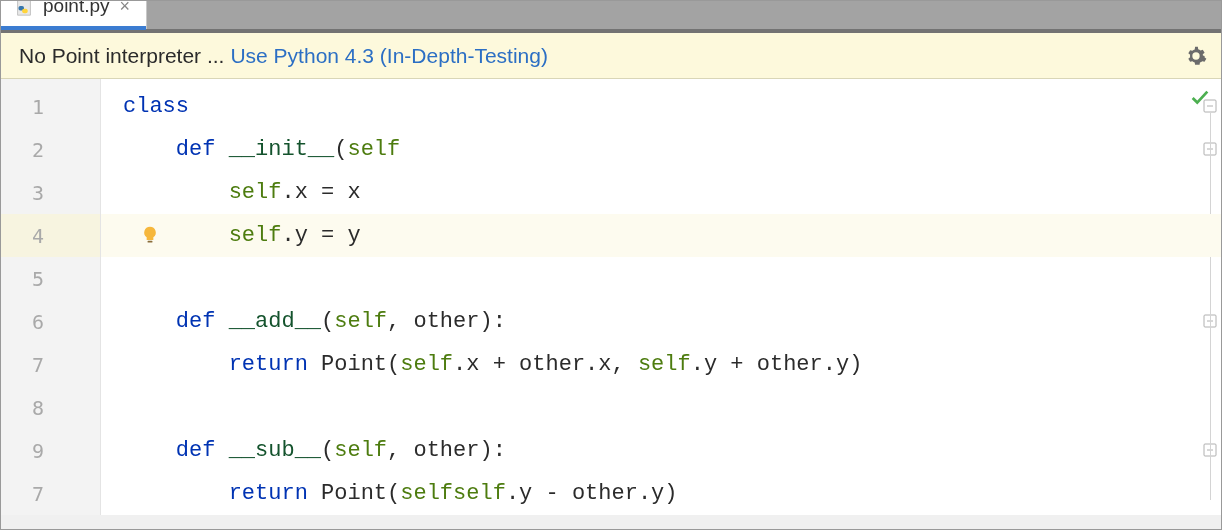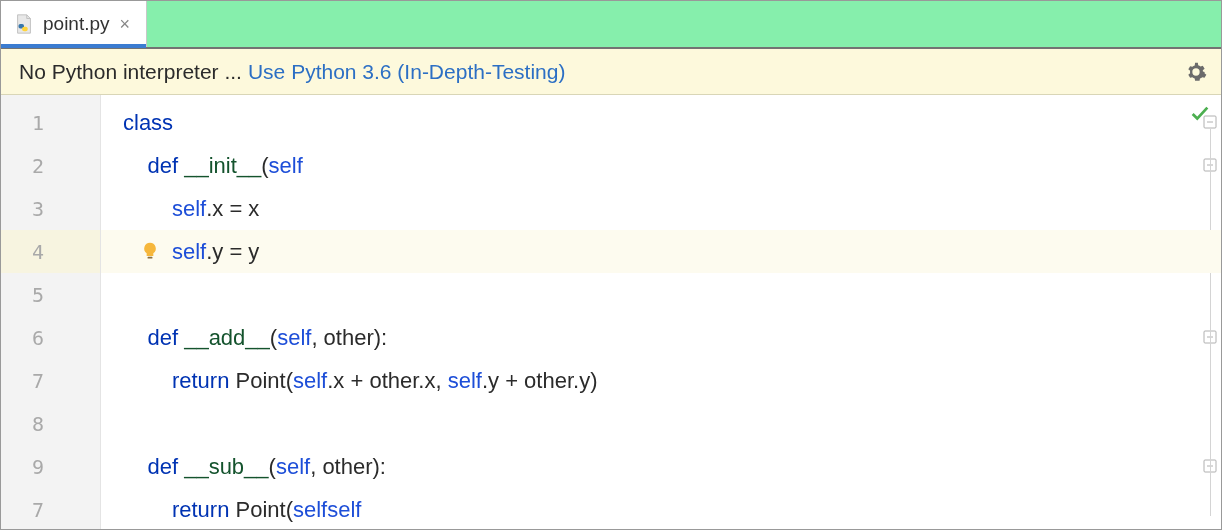--- a/index.html
+++ b/index.html
@@ -5,23 +5,23 @@
 * { margin: 0; padding: 0; box-sizing: border-box; }
 body {
   font-family: -apple-system, BlinkMacSystemFont, "Segoe UI", sans-serif;
   background: #f0f0f0;
   width: 1222px;
   height: 530px;
   overflow: hidden;
   border: 1px solid #999;
 }
 .tab-bar {
-  background: #86efac;
-  height: 48px;
-  border-bottom: 2px solid #737373;
+  background: #a3a3a3;
+  height: 32px;
+  border-bottom: 4px solid #737373;
   display: flex;
   align-items: flex-end;
 }
 .tab {
   background: #fff;
   height: 46px;
   padding: 0 14px 0 12px;
   display: flex;
   align-items: center;
   gap: 8px;
@@ -111,42 +111,42 @@
 .bulb {
   position: absolute;
   left: 138px;
   width: 22px; height: 22px;
   display: flex; align-items: center; justify-content: center;
   z-index: 3;
 }
 .bulb svg { width: 20px; height: 20px; }
 .code {
   flex: 1;
-  font-family: Liberation Sans, sans-serif;
+  font-family: Liberation Mono, monospace;
   font-size: 22px;
   padding-top: 6px;
   padding-left: 22px;
   position: relative;
 }
 .code-line {
   height: 43px;
   display: flex;
   align-items: center;
   white-space: pre;
 }
 .code-line.highlighted {
   background: #fdfbef;
   margin-left: -22px;
   padding-left: 22px;
   margin-right: 0;
 }
 .gutter-line.highlighted { background: #f7f4e0; }
 .kw { color: #0033b3; }
 .fn { color: #14532d; }
-.self { color: #1d4ed8; }
+.self { color: #4d7c0f; }
 .plain { color: #2b2b2b; }
 .check {
   position: absolute;
   top: 8px; right: 10px;
   color: #4caf50;
 }
 .check svg { width: 22px; height: 22px; }
 </style>
 </head>
 <body>
@@ -160,22 +160,22 @@
         <rect x="6" y="12" width="6" height="5" rx="2" fill="#3776ab"></rect>
         <rect x="10" y="15" width="6" height="5" rx="2" fill="#ffd43b"></rect>
       </svg>
     </span>
     <span class="tab-label">point.py</span>
     <span class="tab-close">×</span>
   </div>
 </div>
 
 <div class="notice-bar">
-  <span class="notice-text">No Python interpreter ...</span>
-  <span class="notice-link1">Use Python 3.6 (In-Depth-Testing)</span>
+  <span class="notice-text">No Point interpreter ...</span>
+  <span class="notice-link1">Use Python 4.3 (In-Depth-Testing)</span>
   <span class="notice-spacer"></span>
   <span class="gear-icon">
     <svg viewBox="0 0 24 24" fill="currentColor">
       <path d="M12 8a4 4 0 100 8 4 4 0 000-8zm9.4 4c0 .5 0 1-.1 1.4l2 1.6-2 3.4-2.4-.8c-.8.6-1.6 1.1-2.6 1.4l-.4 2.5H11l-.4-2.5c-1-.3-1.8-.8-2.6-1.4l-2.4.8-2-3.4 2-1.6c-.1-.4-.1-.9-.1-1.4s0-1 .1-1.4l-2-1.6 2-3.4 2.4.8c.8-.6 1.6-1.1 2.6-1.4L11 2h3l.4 2.5c1 .3 1.8.8 2.6 1.4l2.4-.8 2 3.4-2 1.6c.1.4.1.9.1 1.4z"></path>
     </svg>
   </span>
 </div>
 
 <div class="editor">
   <div class="gutter" id="gutter">
@@ -255,15 +255,15 @@
     </span>
   <div class="code-line"><span class="kw">class </span></div>
       <div class="code-line"><span class="plain">    </span><span class="kw">def </span><span class="fn">__init__</span><span class="plain">(</span><span class="self">self</span></div>
       <div class="code-line"><span class="plain">        </span><span class="self">self</span><span class="plain">.x = x</span></div>
       <div class="code-line highlighted"><span class="plain">        </span><span class="self">self</span><span class="plain">.y = y</span></div>
       <div class="code-line"><span class="plain"></span></div>
       <div class="code-line"><span class="plain">    </span><span class="kw">def </span><span class="fn">__add__</span><span class="plain">(</span><span class="self">self</span><span class="plain">, other):</span></div>
       <div class="code-line"><span class="plain">        </span><span class="kw">return </span><span class="plain">Point(</span><span class="self">self</span><span class="plain">.x + other.x, </span><span class="self">self</span><span class="plain">.y + other.y)</span></div>
       <div class="code-line"><span class="plain"></span></div>
       <div class="code-line"><span class="plain">    </span><span class="kw">def </span><span class="fn">__sub__</span><span class="plain">(</span><span class="self">self</span><span class="plain">, other):</span></div>
-      <div class="code-line"><span class="plain">        </span><span class="kw">return </span><span class="plain">Point(</span><span class="self">self</span><span class="self">self</span></div>
+      <div class="code-line"><span class="plain">        </span><span class="kw">return </span><span class="plain">Point(</span><span class="self">self</span><span class="self">self</span><span class="plain">.y - other.y)</span></div>
     </div>
 </div>
 
 </body></html>

